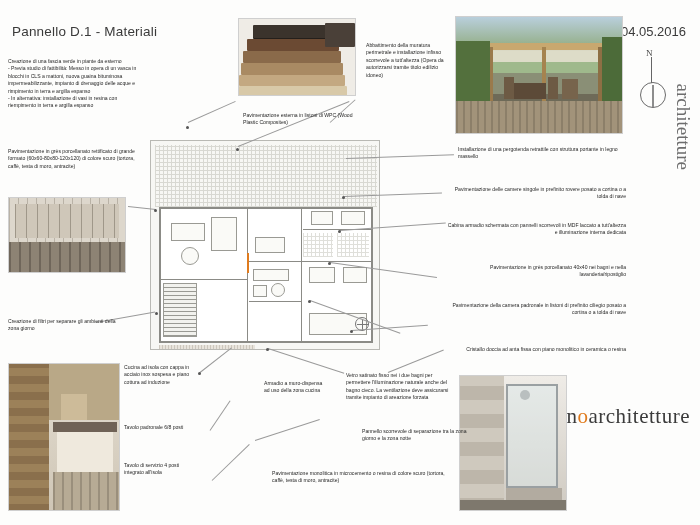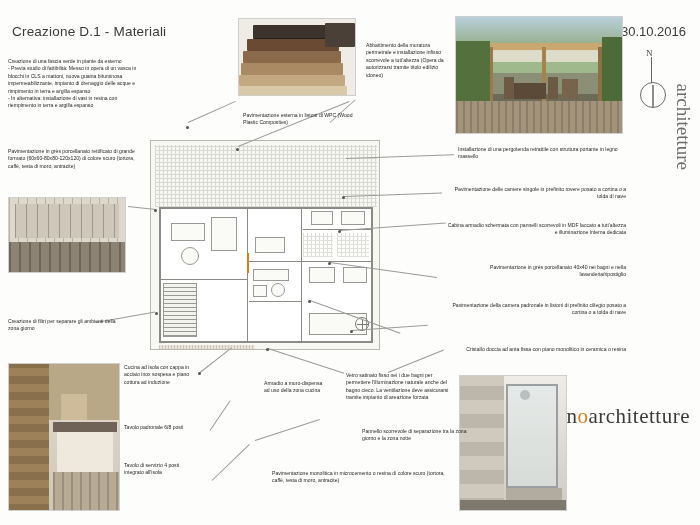--- a/index.html
+++ b/index.html
@@ -101,22 +101,22 @@
     content:""; position:absolute; background:#777;
   }
   .compass-plan:before{ left:6px; top:1px; width:1px; height:12px;}
   .compass-plan:after{ left:1px; top:6px; width:12px; height:1px;}
 </style>
 </head>
 <body>
 
 <div id="page">
 
-  <div class="title">Creazione D.1 - Materiali</div>
-  <div class="date">30.10.2016</div>
+  <div class="title">Pannello D.1 - Materiali</div>
+  <div class="date">04.05.2016</div>
 
   <div class="compass">
     <div class="n">N</div>
     <div class="needle"></div>
     <div class="ring"></div>
   </div>
 
   <div class="brand-vert">architetture</div>
   <div class="brand">
     <span>arn</span><span class="o">o</span><span>architetture</span>

